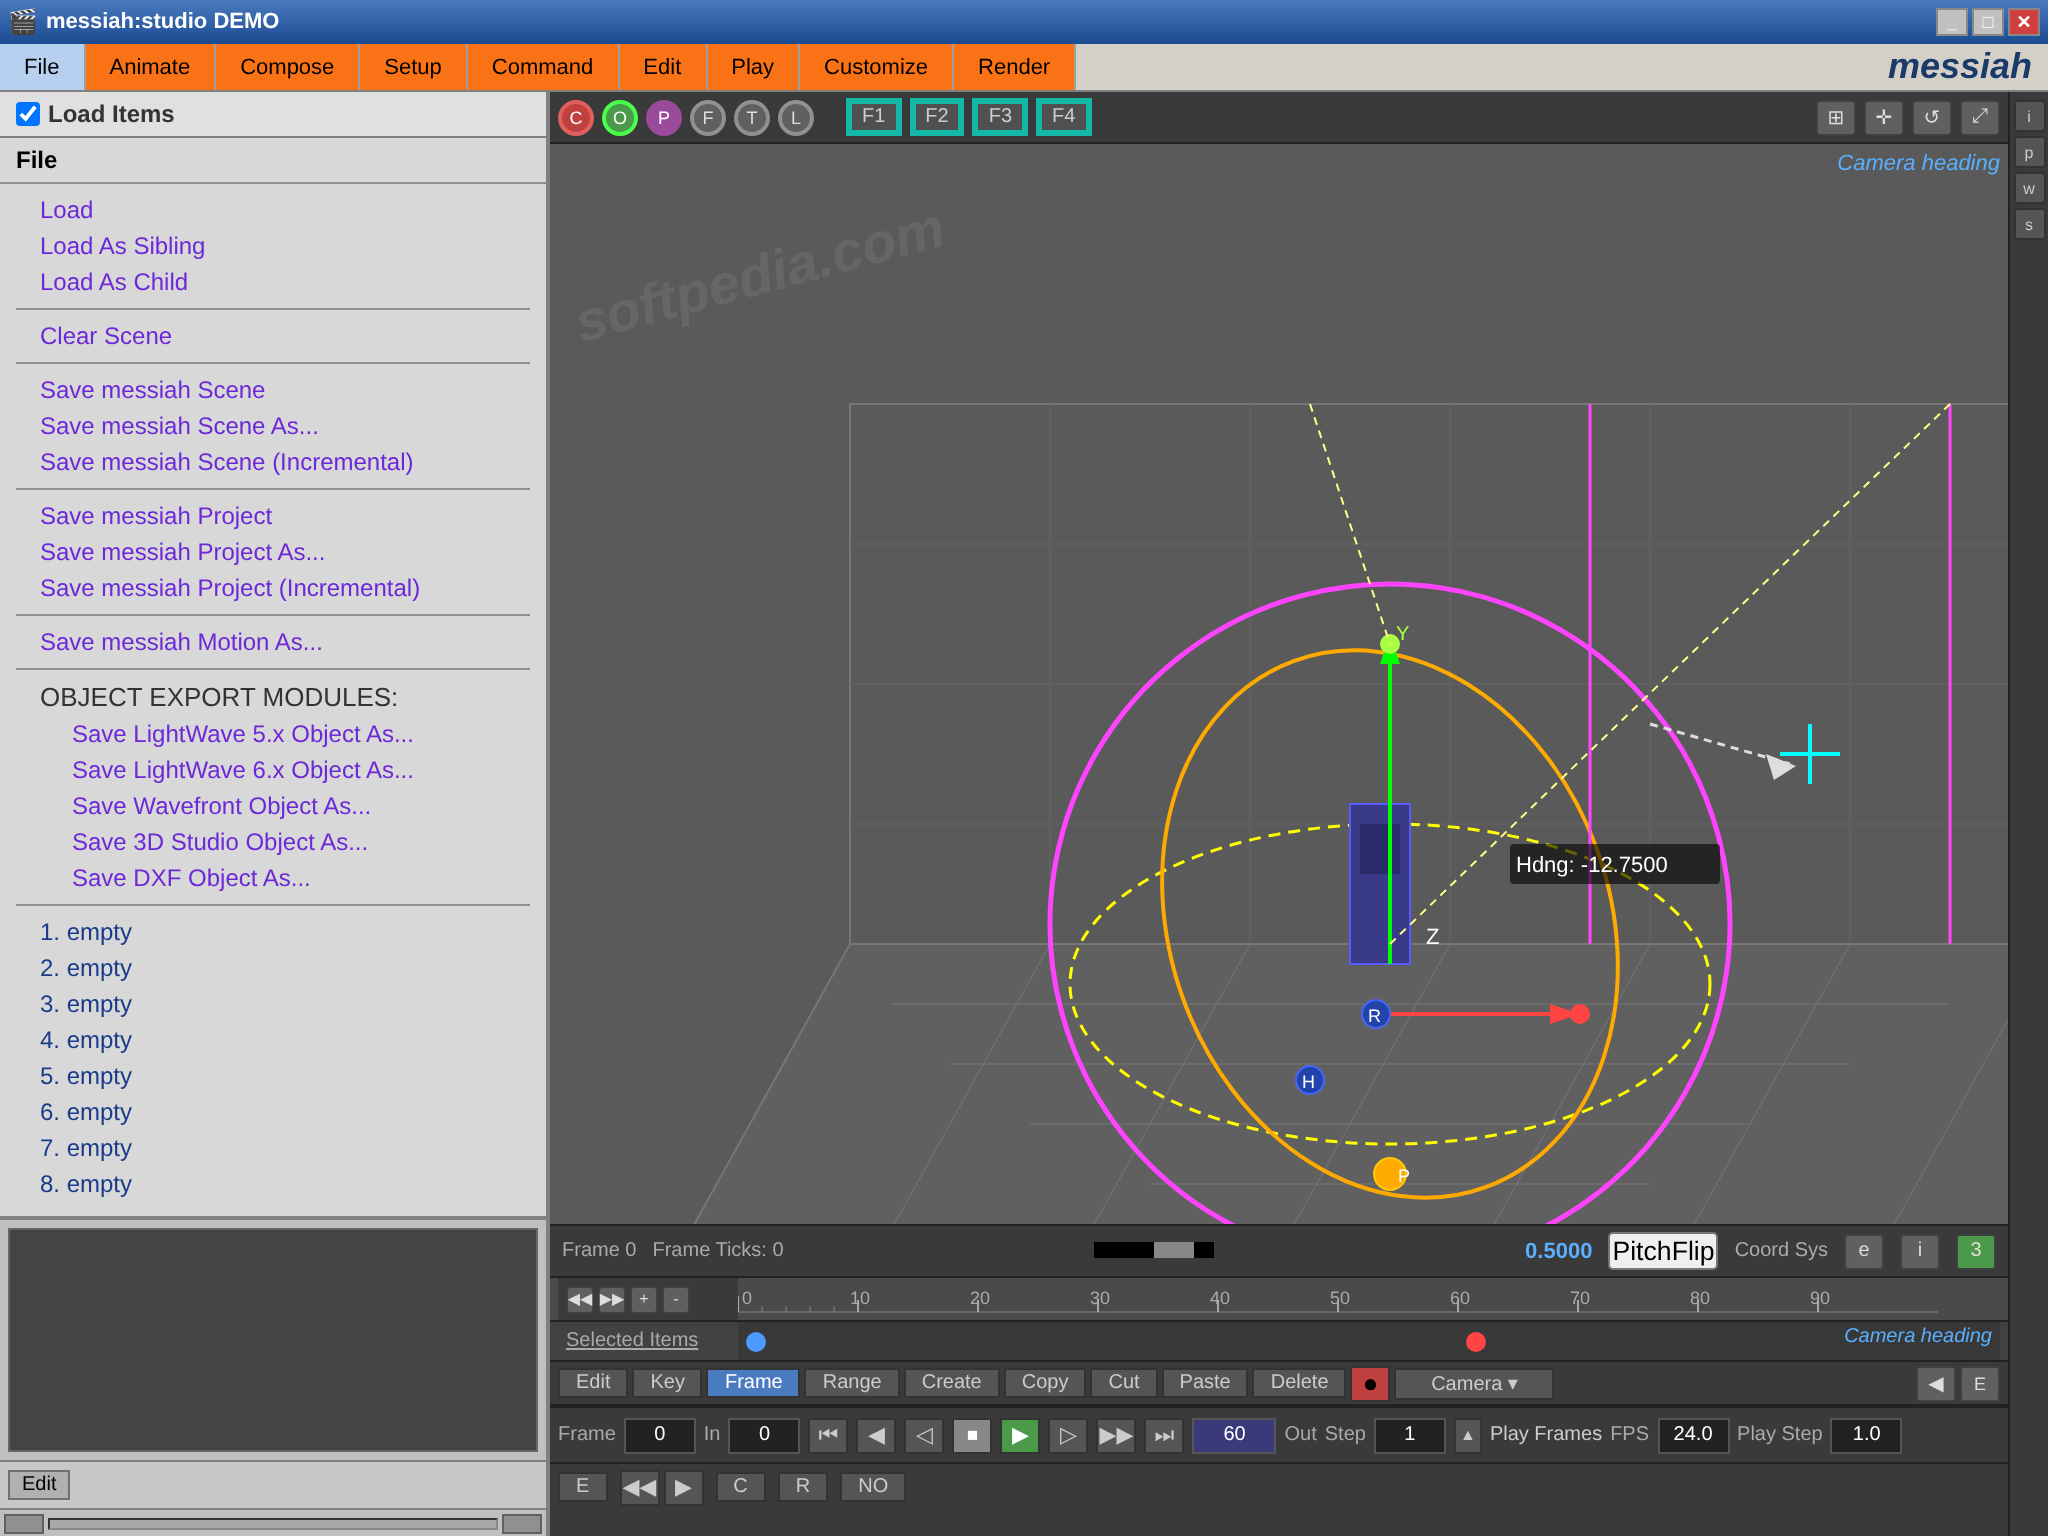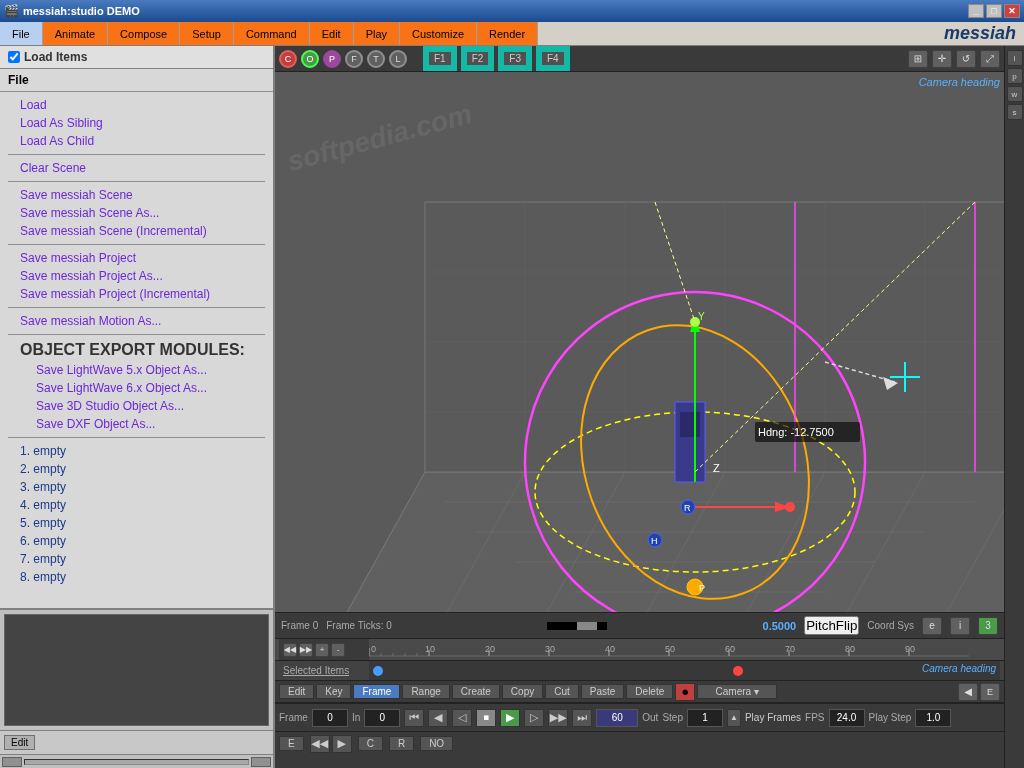--- a/index.html
+++ b/index.html
@@ -61,21 +61,21 @@
       background: #d8d8d8; flex: 1; overflow-y: auto;
       padding: 4px 0;
     }
     .file-menu-item {
       padding: 2px 20px; font-size: 12px; color: #6d28d9; cursor: pointer;
     }
     .menu-separator {
       border-top: 1px solid #909090; margin: 4px 8px;
     }
     .menu-section-label {
-      padding: 2px 20px; font-size: 16px; color: #333; font-weight: bold;
+      padding: 2px 20px; font-size: 13px; color: #333; font-weight: normal;
     }
     .recent-item {
       padding: 2px 20px; font-size: 12px; color: #1a3a8a; cursor: pointer;
     }
 
     
     #bottom-left {
       height: 160px; background: #c0c0c0; border-top: 2px solid #808080;
       display: flex; flex-direction: column;
     }
@@ -111,21 +111,21 @@
       color: #ddd; display: flex; align-items: center; justify-content: center;
       font-size: 10px; cursor: pointer; border-radius: 2px;
     }
     .vp-circle {
       width: 18px; height: 18px; border-radius: 50%; background: #606060;
       border: 2px solid #909090; display: flex; align-items: center;
       justify-content: center; font-size: 9px; color: #ddd; cursor: pointer;
     }
     .vp-circle.active-p { background: #9a4a9a; color: #fff; border-color: #9a4a9a; }
     .vp-fkey {
-      padding: 1px 5px; background: #505050; border: 6px solid #14b8a6;
+      padding: 1px 5px; background: #505050; border: 3px solid #14b8a6;
       color: #ccc; font-size: 10px; cursor: pointer;
     }
     #vp-right-icons {
       margin-left: auto; display: flex; gap: 4px;
     }
 
     
     #viewport-3d {
       flex: 1; background: #5a5a5a; position: relative; overflow: hidden;
     }
@@ -314,20 +314,21 @@
       <div class="menu-separator"></div>
       <div class="file-menu-item">Save messiah Project</div>
       <div class="file-menu-item">Save messiah Project As...</div>
       <div class="file-menu-item">Save messiah Project (Incremental)</div>
       <div class="menu-separator"></div>
       <div class="file-menu-item">Save messiah Motion As...</div>
       <div class="menu-separator"></div>
       <div class="menu-section-label">OBJECT EXPORT MODULES:</div>
       <div class="file-menu-item" style="padding-left:36px;">Save LightWave 5.x Object As...</div>
       <div class="file-menu-item" style="padding-left:36px;">Save LightWave 6.x Object As...</div>
+      <div class="file-menu-item" style="padding-left:36px;">Save Wavefront Object As...</div>
       <div class="file-menu-item" style="padding-left:36px;">Save 3D Studio Object As...</div>
       <div class="file-menu-item" style="padding-left:36px;">Save DXF Object As...</div>
       <div class="menu-separator"></div>
       <div class="recent-item">1. empty</div>
       <div class="recent-item">2. empty</div>
       <div class="recent-item">3. empty</div>
       <div class="recent-item">4. empty</div>
       <div class="recent-item">5. empty</div>
       <div class="recent-item">6. empty</div>
       <div class="recent-item">7. empty</div>

